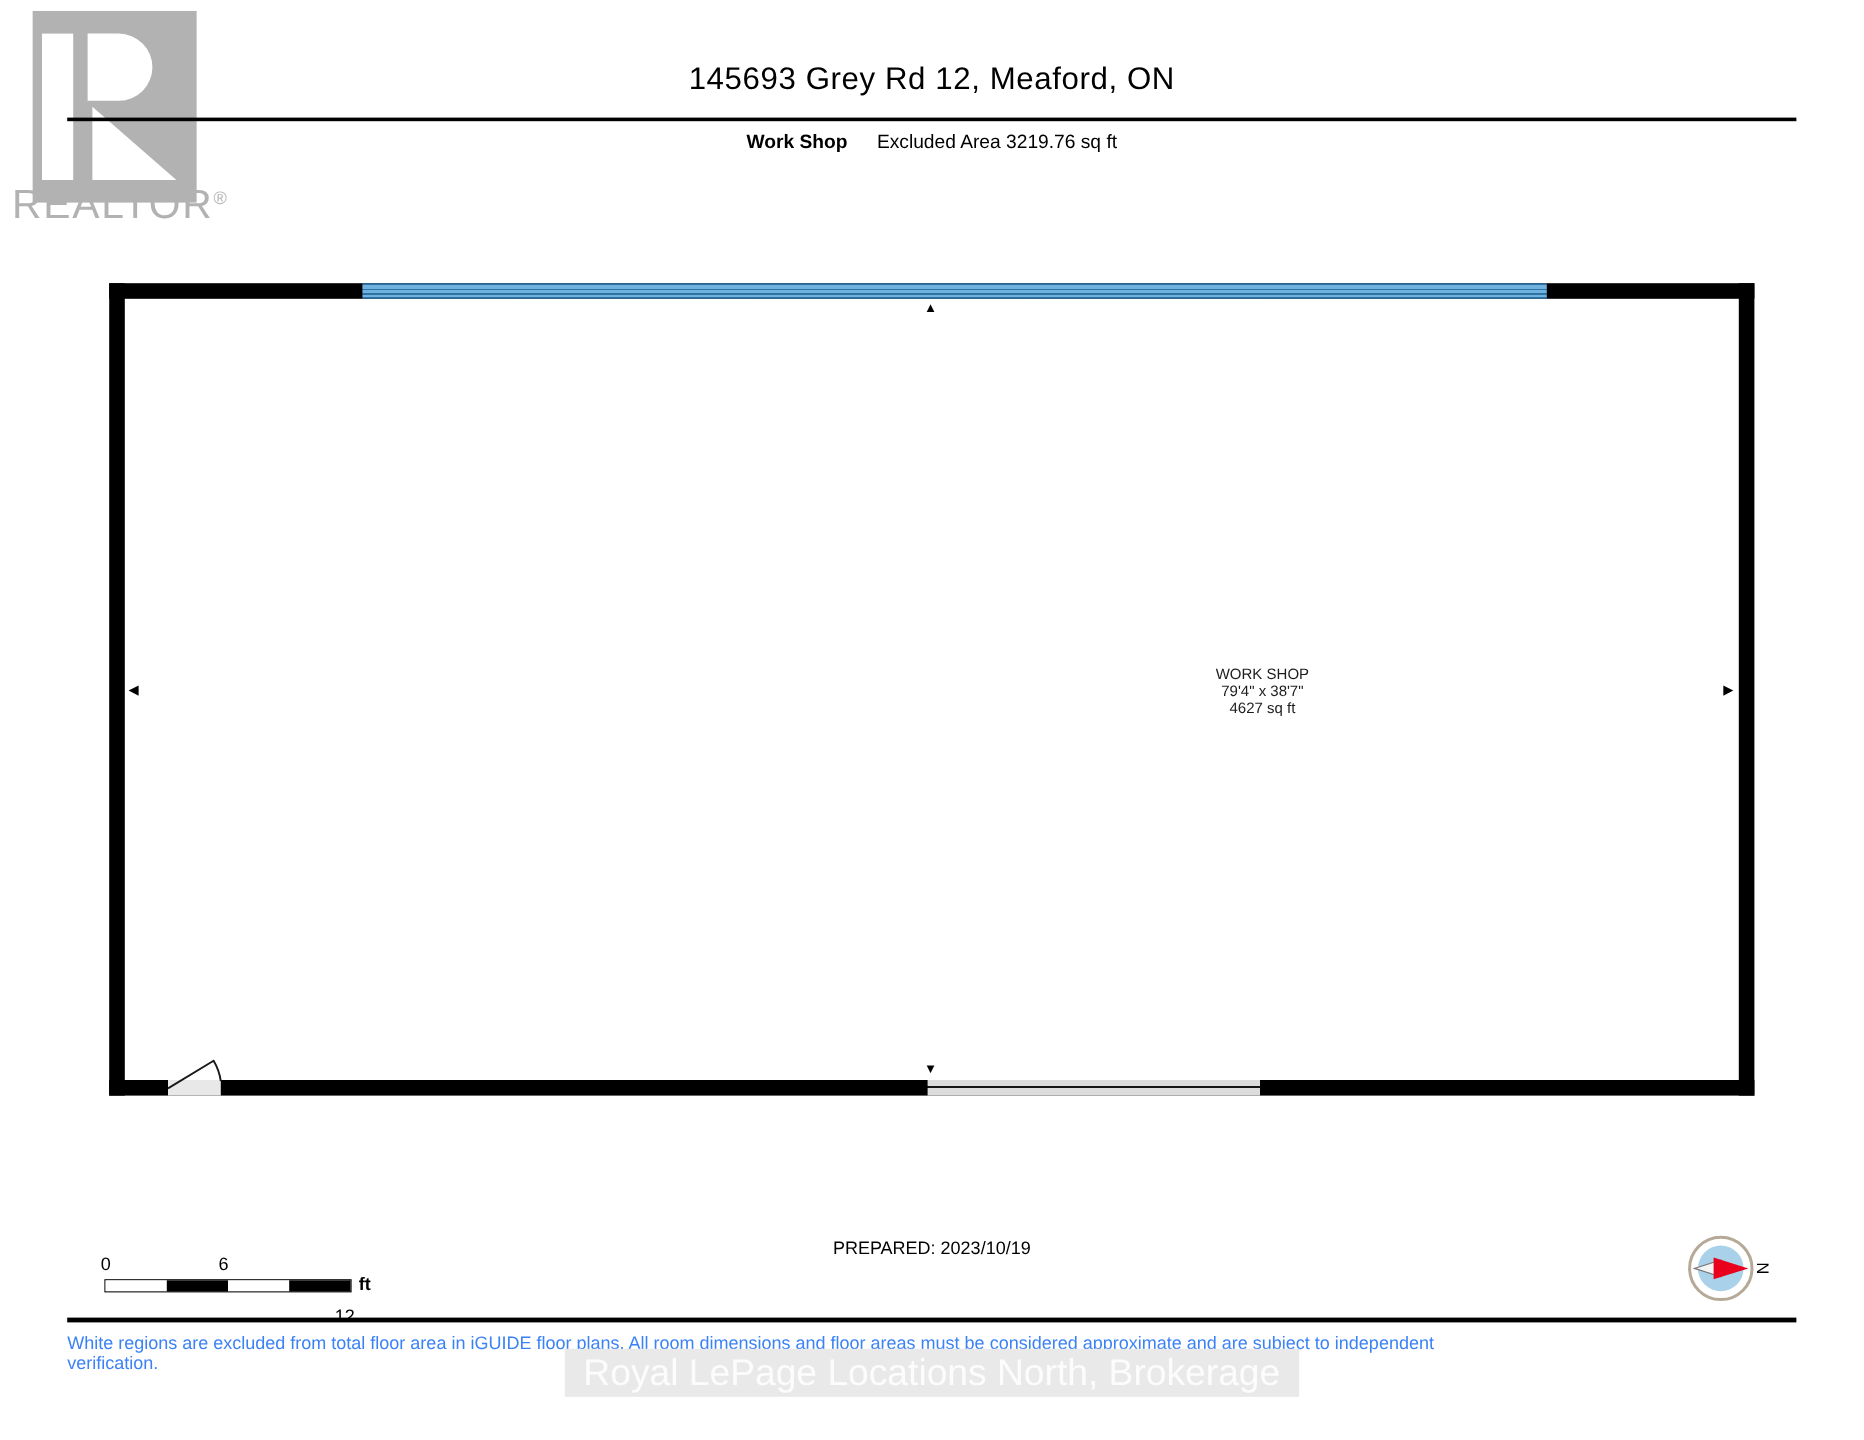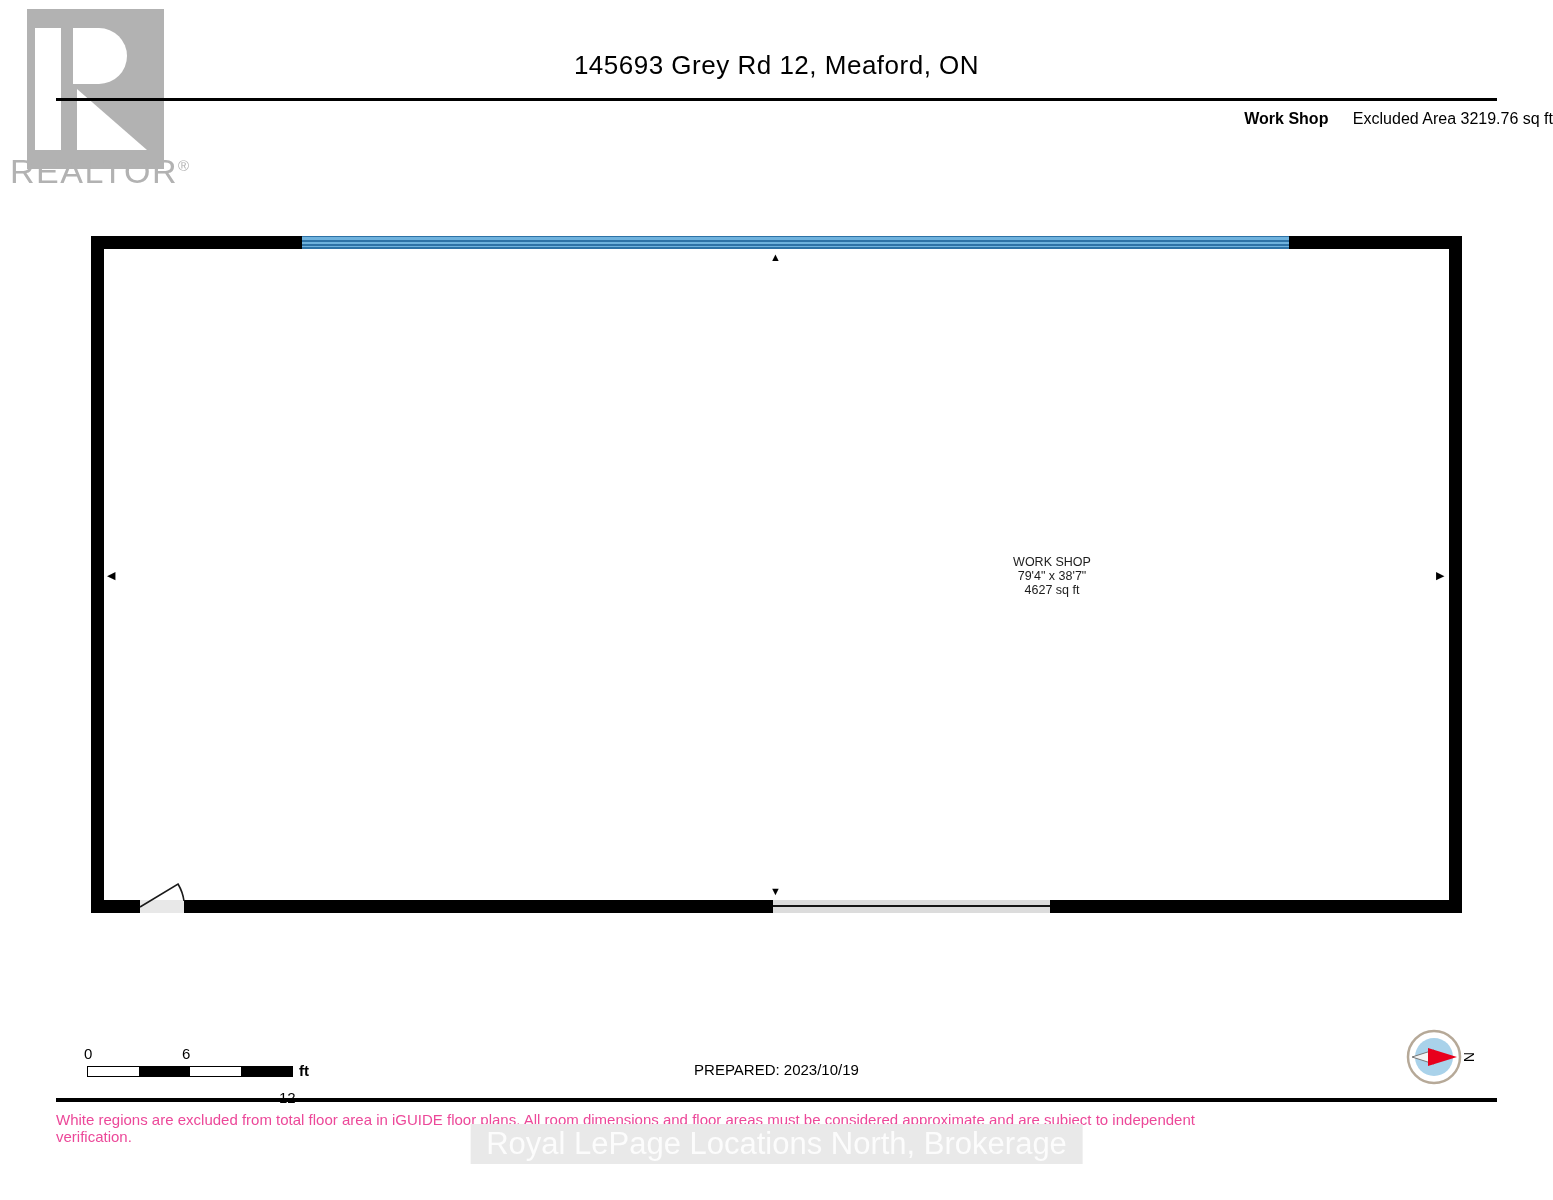--- a/index.html
+++ b/index.html
@@ -7,21 +7,21 @@
   .page { position:relative; width:1553px; height:1200px; background:#fff; overflow:hidden; }
 
   
   .logo-svg { position:absolute; left:27px; top:9px; }
   .realtor-word { position:absolute; left:10px; top:152px; font-size:34px; color:#b2b2b2; letter-spacing:1.5px; }
   .realtor-word sup { font-size:15px; }
   .page-title { position:absolute; left:0; top:50px; width:100%; text-align:center;
                 font-size:26px; font-weight:normal; letter-spacing:0.5px; }
   .title-rule { position:absolute; left:56px; top:98px; width:1441px; height:3px; background:#000; }
   .subtitle-row { position:absolute; left:0; top:110px; width:100%; box-sizing:border-box;
-                  text-align:right; font-size:16px; white-space:nowrap; }
+                  text-align:center; font-size:16px; white-space:nowrap; }
   .floor-name { font-weight:bold; margin-right:20px; }
 
   
   .plan { position:absolute; left:91px; top:236px; width:1371px; height:677px; background:#fff; }
   .wall { position:absolute; background:#000; }
   .wall-top    { left:0; top:0; width:1371px; height:13px; }
   .wall-bottom { left:0; top:664px; width:1371px; height:13px; }
   .wall-left   { left:0; top:0; width:13px; height:677px; }
   .wall-right  { left:1358px; top:0; width:13px; height:677px; }
   .window-band { position:absolute; left:211px; top:0; width:987px; height:13px;
@@ -48,24 +48,24 @@
   .tick-0  { position:absolute; left:-3px; top:0; }
   .tick-6  { position:absolute; left:95px; top:0; }
   .tick-12 { position:absolute; left:192px; top:0;margin-top:44px; }
   .scale-bar { position:absolute; left:0; top:21px; width:204px; height:9px;
                border:1px solid #000; display:flex; }
   .scale-seg { flex:1 1 0; }
   .seg-w { background:#fff; } .seg-b { background:#000; }
   .scale-unit { position:absolute; left:212px; top:17px; font-size:15px;font-weight:bold; }
 
   
-  .prepared { position:absolute; left:0; top:1061px; width:100%; text-align:center; font-size:15px; }
+  .prepared { position:absolute; left:0; top:1032px; width:100%; text-align:center; font-size:15px; }
   .compass-svg { position:absolute; left:1404px; top:1027px; }
   .footer-rule { position:absolute; left:56px; top:1098px; width:1441px; height:4px; background:#000; }
-  .disclaimer { position:absolute; left:56px; top:1111px; width:1200px; font-size:15px; color:#ec4899; }
+  .disclaimer { position:absolute; left:56px; top:1111px; width:1200px; font-size:15px; color:#3b82f6; }
   .watermark { position:absolute; left:50%; top:1124px; transform:translateX(-50%);
                background:#e9e9e9; color:#fcfcfc; font-size:31px; line-height:40px;
                padding:0 16px; white-space:nowrap; }
 </style>
 </head>
 <body>
 
 <div class="page">
 
   <svg class="logo-svg" width="137" height="160" viewBox="0 0 137 160">

